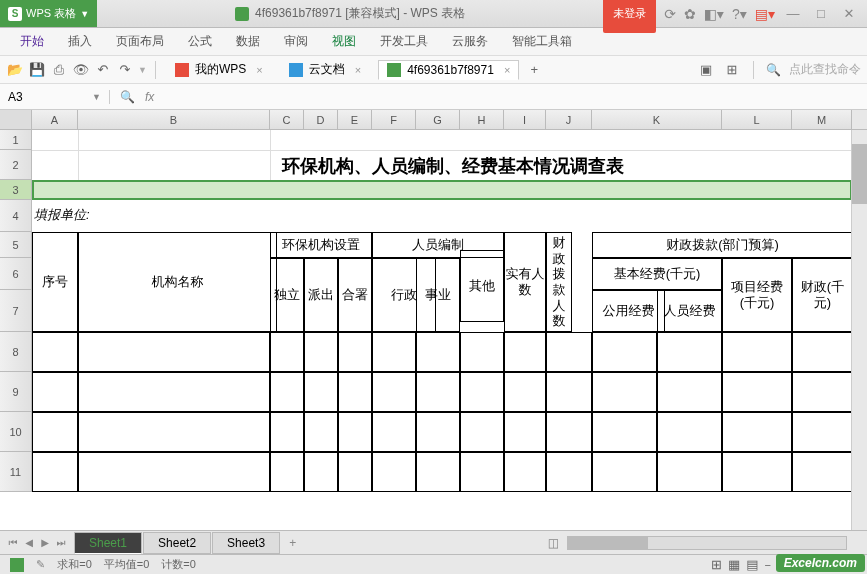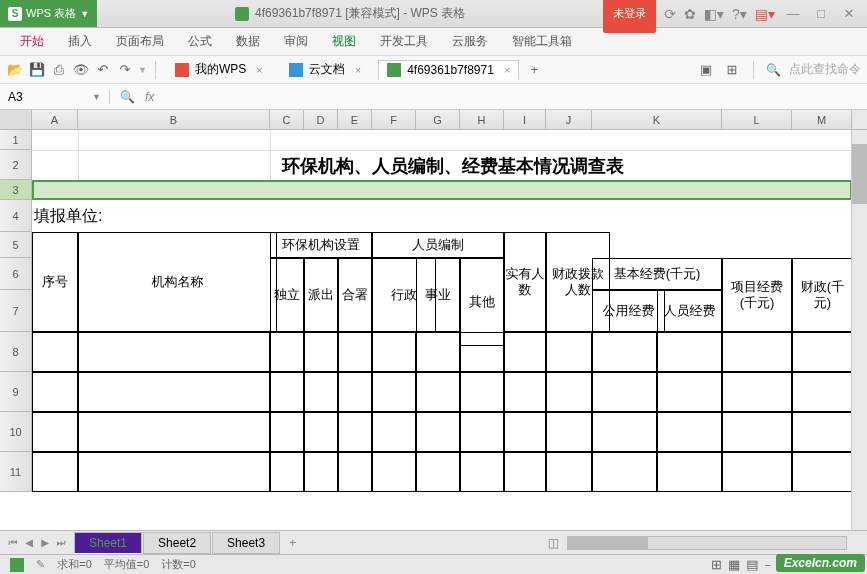--- a/index.html
+++ b/index.html
@@ -12,21 +12,21 @@
     .title-center { flex: 1; text-align: center; color: #666; font-size: 12px; display: flex; align-items: center; justify-content: center; gap: 6px; }
     .title-doc-icon { width: 14px; height: 14px; background: #4a9d4a; border-radius: 2px; }
     .title-right { display: flex; align-items: center; gap: 8px; padding-right: 8px; }
     .login-btn { background: #e74c3c; color: #fff; padding: 12px 10px; font-size: 11px; border-radius: 2px; }
     .title-icon { color: #888; font-size: 14px; cursor: pointer; }
     .win-btn { width: 20px; text-align: center; color: #888; font-size: 13px; }
     
     
     .menubar { height: 28px; background: #f5f5f5; display: flex; align-items: center; padding: 0 8px; border-bottom: 1px solid #ddd; }
     .menu-item { padding: 4px 12px; color: #555; cursor: pointer; }
-    .menu-item.active-green { color: #be185d; }
+    .menu-item.active-green { color: #4c1d95; }
     .menu-item.active-view { color: #15803d; }
     
     
     .toolbar { height: 28px; background: #f8f8f8; display: flex; align-items: center; padding: 0 6px; border-bottom: 1px solid #ddd; gap: 4px; }
     .tb-icon { width: 18px; height: 18px; display: inline-flex; align-items: center; justify-content: center; color: #666; font-size: 13px; cursor: pointer; }
     .tb-sep { width: 1px; height: 18px; background: #ccc; margin: 0 4px; }
     .doc-tab { display: flex; align-items: center; gap: 6px; padding: 2px 8px; border: 1px solid transparent; margin: 0 2px; }
     .doc-tab.active { background: #fff; border: 1px solid #ccc; border-bottom: 1px solid #fff; }
     .doc-tab-icon { width: 14px; height: 14px; }
     .doc-tab-icon.wps { background: #e74c3c; }
@@ -48,29 +48,29 @@
     .col-h { border-right: 1px solid #bbb; text-align: center; color: #555; font-size: 11px; line-height: 20px; background: linear-gradient(#f0f0f0, #e0e0e0); }
     
     
     .sheet-body { display: flex; position: relative; }
     .row-headers { width: 32px; background: #e8e8e8; }
     .row-h { border-bottom: 1px solid #bbb; border-right: 1px solid #bbb; text-align: center; color: #555; font-size: 11px; display: flex; align-items: center; justify-content: center; background: linear-gradient(to right, #f0f0f0, #e0e0e0); }
     .grid { position: relative; flex: 1; }
     .sheet-title { position: absolute; font-weight: bold; font-size: 18px; }
     .selected-row { position: absolute; background: #d4e9c9; border: 2px solid #4a9d4a; }
     .cell-border { border: 1px solid #000; position: absolute; display: flex; align-items: center; justify-content: center; font-size: 13px; text-align: center; }
-    .cell-text { position: absolute; font-size: 16px; }
+    .cell-text { position: absolute; font-size: 13px; font-style: italic; }
     .gridline { position: absolute; background: #ddd; }
     
     
     .sheet-tabs { position: absolute; bottom: 20px; left: 0; right: 0; height: 24px; background: #e8e8e8; display: flex; align-items: center; border-top: 1px solid #bbb; }
     .nav-btns { display: flex; gap: 2px; padding: 0 6px; }
     .nav-btn { width: 14px; height: 14px; color: #888; font-size: 10px; display: flex; align-items: center; justify-content: center; }
     .sheet-tab { padding: 3px 14px; background: #ddd; border: 1px solid #bbb; margin-right: 1px; font-size: 12px; }
-    .sheet-tab.active { background: #4c1d95; color: #4a9d4a; border-bottom: 1px solid #fff; }
+    .sheet-tab.active { background: #404040; color: #4a9d4a; border-bottom: 1px solid #fff; }
     .sheet-add { padding: 3px 8px; color: #888; }
     .sheet-tabs-right { margin-left: auto; display: flex; align-items: center; padding-right: 20px; gap: 8px; }
     .scroll-track { width: 280px; height: 14px; background: #ddd; border: 1px solid #bbb; position: relative; }
     .scroll-thumb { position: absolute; height: 100%; background: #bbb; width: 80px; }
     
     
     .statusbar { position: absolute; bottom: 0; left: 0; right: 0; height: 20px; background: #e8e8e8; border-top: 1px solid #bbb; display: flex; align-items: center; padding: 0 10px; gap: 12px; color: #666; font-size: 11px; }
     .status-icon { width: 14px; height: 14px; background: #4a9d4a; }
     .statusbar-right { margin-left: auto; display: flex; align-items: center; gap: 6px; }
     .zoom-icon { font-size: 13px; }
@@ -214,26 +214,27 @@
 
     <div class="cell-border" style="left:238px;top:102px;width:102px;height:26px">环保机构设置</div>
 
     <div class="cell-border" style="left:238px;top:128px;width:34px;height:74px;writing-mode:horizontal-tb">独立</div>
     <div class="cell-border" style="left:272px;top:128px;width:34px;height:74px">派出</div>
     <div class="cell-border" style="left:306px;top:128px;width:34px;height:74px">合署</div>
 
     <div class="cell-border" style="left:340px;top:102px;width:132px;height:26px">人员编制</div>
     <div class="cell-border" style="left:340px;top:128px;width:64px;height:74px">行政</div>
     <div class="cell-border" style="left:384px;top:128px;width:44px;height:74px">事业</div>
-    <div class="cell-border" style="left:428px;top:128px;width:44px;height:88px">其他</div>
+    <div class="cell-border" style="left:428px;top:120px;width:44px;height:72px">其他</div>
 
     <div class="cell-border" style="left:472px;top:102px;width:42px;height:100px;line-height:1.2">实有人数</div>
 
-    <div class="cell-border" style="left:514px;top:102px;width:64px;height:100px;line-height:1.2">财政拨款人数</div>
-
+    <div class="cell-border" style="left:514px;top:102px;width:26px;height:100px;line-height:1.2">财政拨款人数</div>
+
+    <div class="cell-border" style="left:560px;top:102px;width:260px;height:26px;border-right:none">财政拨款(部门预算)</div>
 
     <div class="cell-border" style="left:560px;top:128px;width:130px;height:32px">基本经费(千元)</div>
     <div class="cell-border" style="left:560px;top:160px;width:73px;height:42px">公用经费</div>
     <div class="cell-border" style="left:625px;top:160px;width:65px;height:42px">人员经费</div>
 
     <div class="cell-border" style="left:690px;top:128px;width:70px;height:74px;line-height:1.2">项目经费(千元)</div>
 
     <div class="cell-border" style="left:760px;top:128px;width:60px;height:74px;border-right:none;line-height:1.2;overflow:hidden">财政(千元)</div>
 
     <div class="cell-border" style="left:0;top:202px;width:46px;height:40px"></div>

